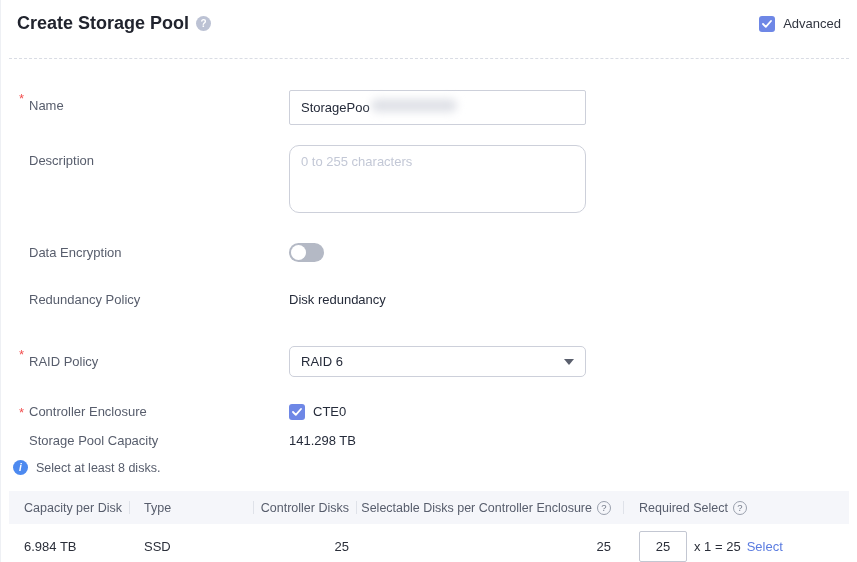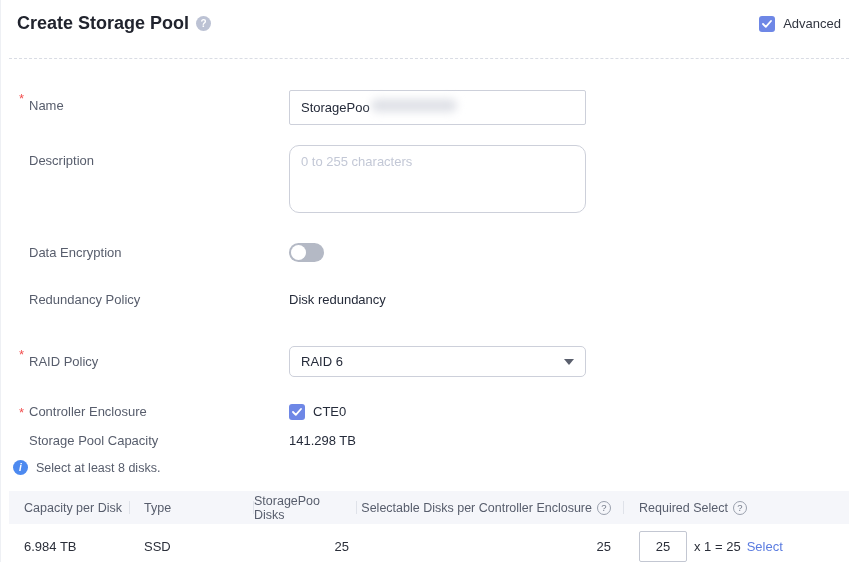--- a/index.html
+++ b/index.html
@@ -199,21 +199,21 @@
     <div class="thead">
       <div class="th c1">
         <span>Capacity per Disk</span>
         <span class="vsep"></span>
       </div>
       <div class="th c2">
         <span>Type</span>
         <span class="vsep"></span>
       </div>
       <div class="th c3">
-        <span>StoragePoo Disks</span>
+        <span>Controller Disks</span>
         <span class="vsep"></span>
       </div>
       <div class="th c4">
         <span>Selectable Disks per Controller Enclosure</span>
         <span class="qmark">?</span>
         <span class="vsep"></span>
       </div>
       <div class="th c5">
         <span>Required Select</span>
         <span class="qmark">?</span>

